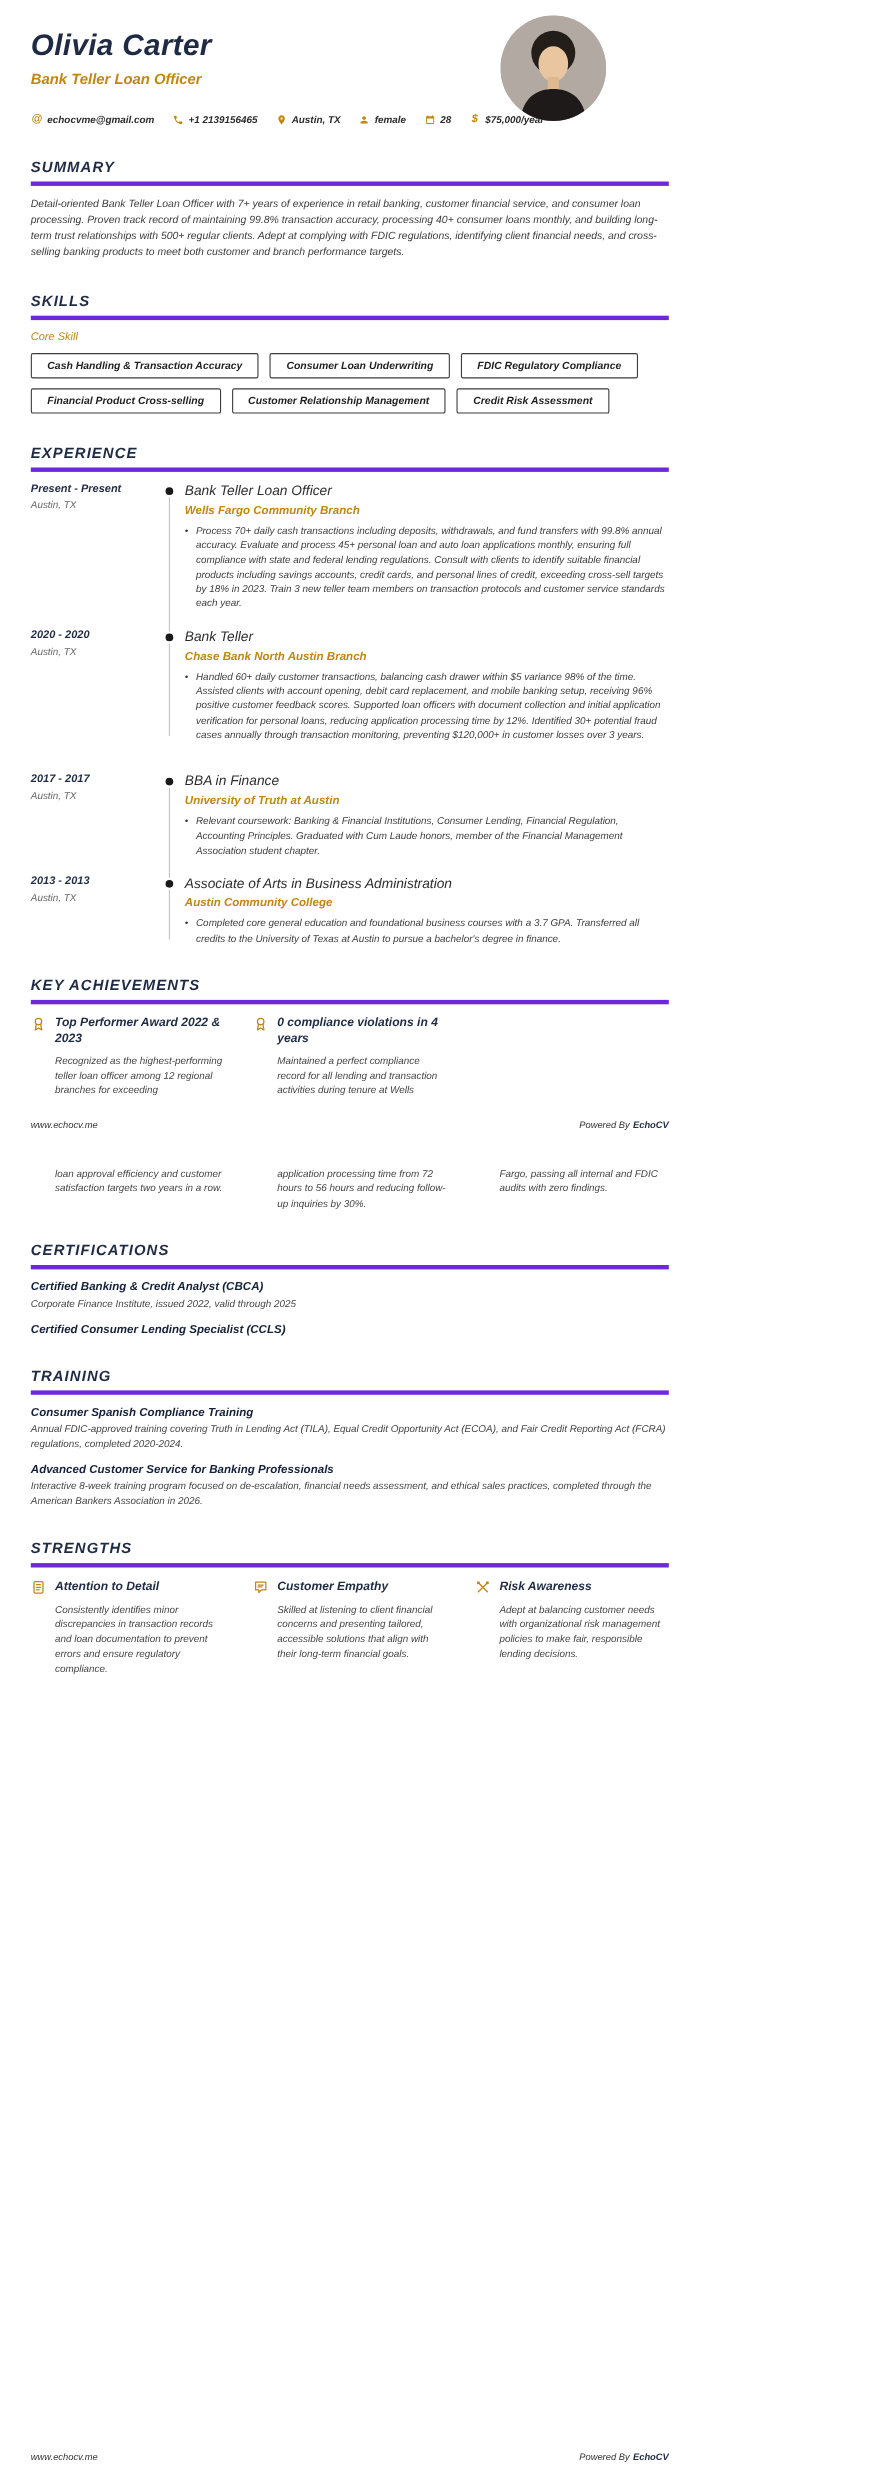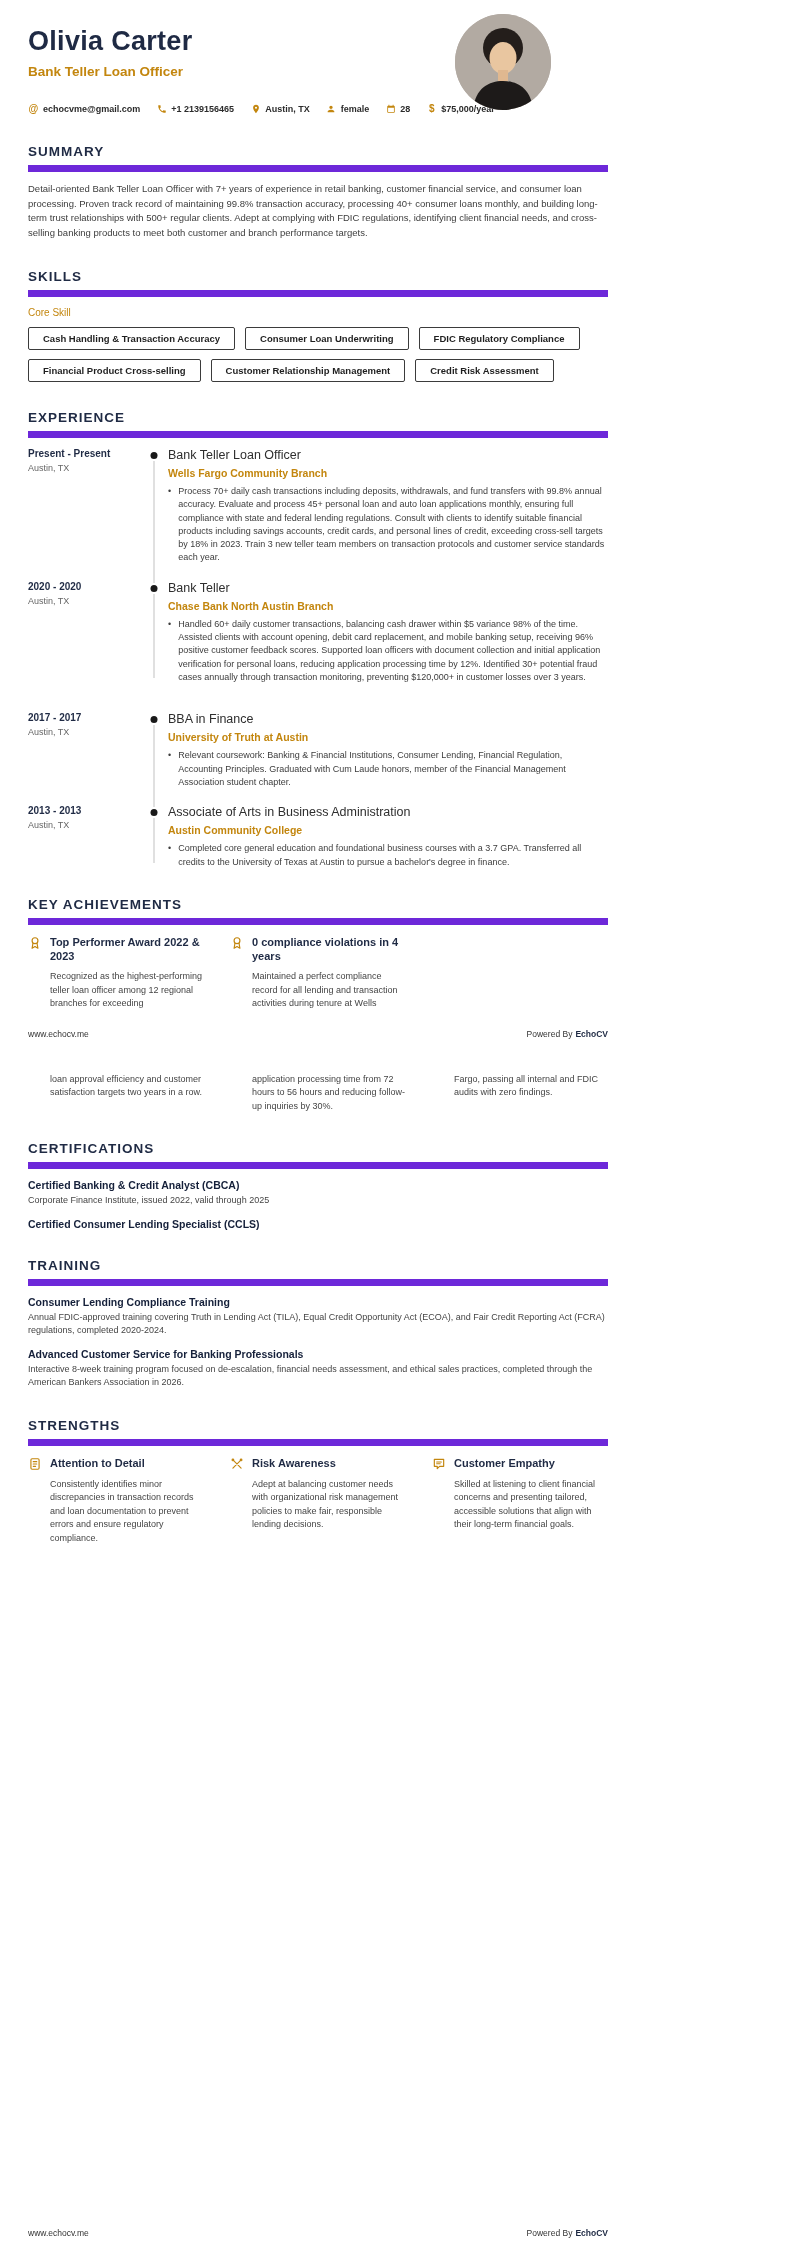--- a/index.html
+++ b/index.html
@@ -1,38 +1,38 @@
 <!DOCTYPE html>
 <html><head>
 <meta charset="utf-8">
 <style>
   * { margin:0; padding:0; box-sizing:border-box; }
   html, body { background:#ffffff; }
   body { width:794px; font-family:"Liberation Sans", sans-serif; color:#3d3d3d; }
 
-  .page { position:relative; width:636px; height:2246px; background:#fff; overflow:hidden; }
+  .page { position:relative; width:636px; height:2246px; background:#fff; overflow:hidden;font-style:italic; }
   .inner { padding:26px 28px 0 28px; }
 
   
   .header { position:relative; }
   .name { font-size:27px; font-weight:bold; color:#1f2a44; letter-spacing:.3px; }
   .job-title { font-size:13.5px; font-weight:bold; color:#c3860e; margin-top:7px; }
   .contacts { display:flex; align-items:center; gap:16px; margin-top:24px; flex-wrap:wrap; }
   .contact { display:flex; align-items:center; gap:4px; font-size:9px; font-weight:bold; color:#2b2b2b; }
   .ic { display:inline-flex; align-items:center; justify-content:center; width:11px; height:11px;
         color:#c3860e; font-size:10px; font-weight:bold; }
   .ic svg { width:10px; height:10px; fill:#c3860e; }
   .avatar { position:absolute; left:427px; top:-12px; width:96px; height:96px; border-radius:50%;
             overflow:hidden; background:#b2aaa2; }
 
   
   .section { margin-top:28px; }
   .section.first { margin-top:30px; }
   .section-heading { font-size:13.5px; font-weight:bold; letter-spacing:1px; color:#1f2a44;
-                     padding-bottom:6px; border-bottom:7px solid #6d28d9; margin-bottom:10px; }
+                     padding-bottom:6px; border-bottom:4px solid #6d28d9; margin-bottom:10px; }
 
   .summary-text { font-size:9.5px; line-height:1.55; color:#3d3d3d; }
 
   
   .skill-group-label { font-size:10px; color:#c3860e; margin-bottom:9px; }
   .skills-grid { display:flex; flex-wrap:wrap; gap:9px 10px; }
   .skill-box { border:1px solid #3b3b3b; border-radius:2px; padding:5px 14px;
                font-size:9.5px; font-weight:bold; color:#1f1f1f; background:#fff; }
 
   
@@ -315,21 +315,21 @@
       </div>
       <div>
         <div class="item-name">Certified Consumer Lending Specialist (CCLS)</div>
       </div>
     </div>
 
 
     <div class="section">
       <div class="section-heading">TRAINING</div>
       <div>
-        <div class="item-name">Consumer Lending Compliance Training</div>
+        <div class="item-name">Consumer Spanish Compliance Training</div>
         <div class="item-details">Annual FDIC-approved training covering Truth in Lending Act (TILA), Equal Credit Opportunity Act (ECOA), and Fair Credit Reporting Act (FCRA) regulations, completed 2020-2024.</div>
       </div>
       <div>
         <div class="item-name">Advanced Customer Service for Banking Professionals</div>
         <div class="item-details">Interactive 8-week training program focused on de-escalation, financial needs assessment, and ethical sales practices, completed through the American Bankers Association in 2026.</div>
       </div>
     </div>
 
     <div class="section">
       <div class="section-heading">STRENGTHS</div>
@@ -345,41 +345,41 @@
             </span>
             <span class="card-title">Attention to Detail</span>
           </div>
           <div class="card-text">Consistently identifies minor discrepancies in transaction records and loan documentation to prevent errors and ensure regulatory compliance.</div>
         </div>
 
         <div>
           <div class="card-head">
             <span class="card-icon">
               <svg viewBox="0 0 24 24">
+                  <path d="M4 4h16v12h-7l-4 4v-4H4z"></path>
+                  <path d="M8 8.5h8M8 11.5h6"></path>
+                </svg>
+            </span>
+            <span class="card-title">Customer Empathy</span>
+          </div>
+          <div class="card-text">Skilled at listening to client financial concerns and presenting tailored, accessible solutions that align with their long-term financial goals.</div>
+        </div>
+
+        <div>
+          <div class="card-head">
+            <span class="card-icon">
+              <svg viewBox="0 0 24 24">
                   <path d="M5 5l14 14M19 5L5 19"></path>
                   <circle cx="5" cy="5" r="1.4"></circle>
                   <circle cx="19" cy="5" r="1.4"></circle>
                 </svg>
             </span>
             <span class="card-title">Risk Awareness</span>
           </div>
           <div class="card-text">Adept at balancing customer needs with organizational risk management policies to make fair, responsible lending decisions.</div>
-        </div>
-
-        <div>
-          <div class="card-head">
-            <span class="card-icon">
-              <svg viewBox="0 0 24 24">
-                  <path d="M4 4h16v12h-7l-4 4v-4H4z"></path>
-                  <path d="M8 8.5h8M8 11.5h6"></path>
-                </svg>
-            </span>
-            <span class="card-title">Customer Empathy</span>
-          </div>
-          <div class="card-text">Skilled at listening to client financial concerns and presenting tailored, accessible solutions that align with their long-term financial goals.</div>
         </div>
       </div>
     </div>
 
   </div>
 
   <div class="bottom-footer">
     <span>www.echocv.me</span>
     <span>
       <span>Powered By</span><span class="brand">EchoCV</span>

